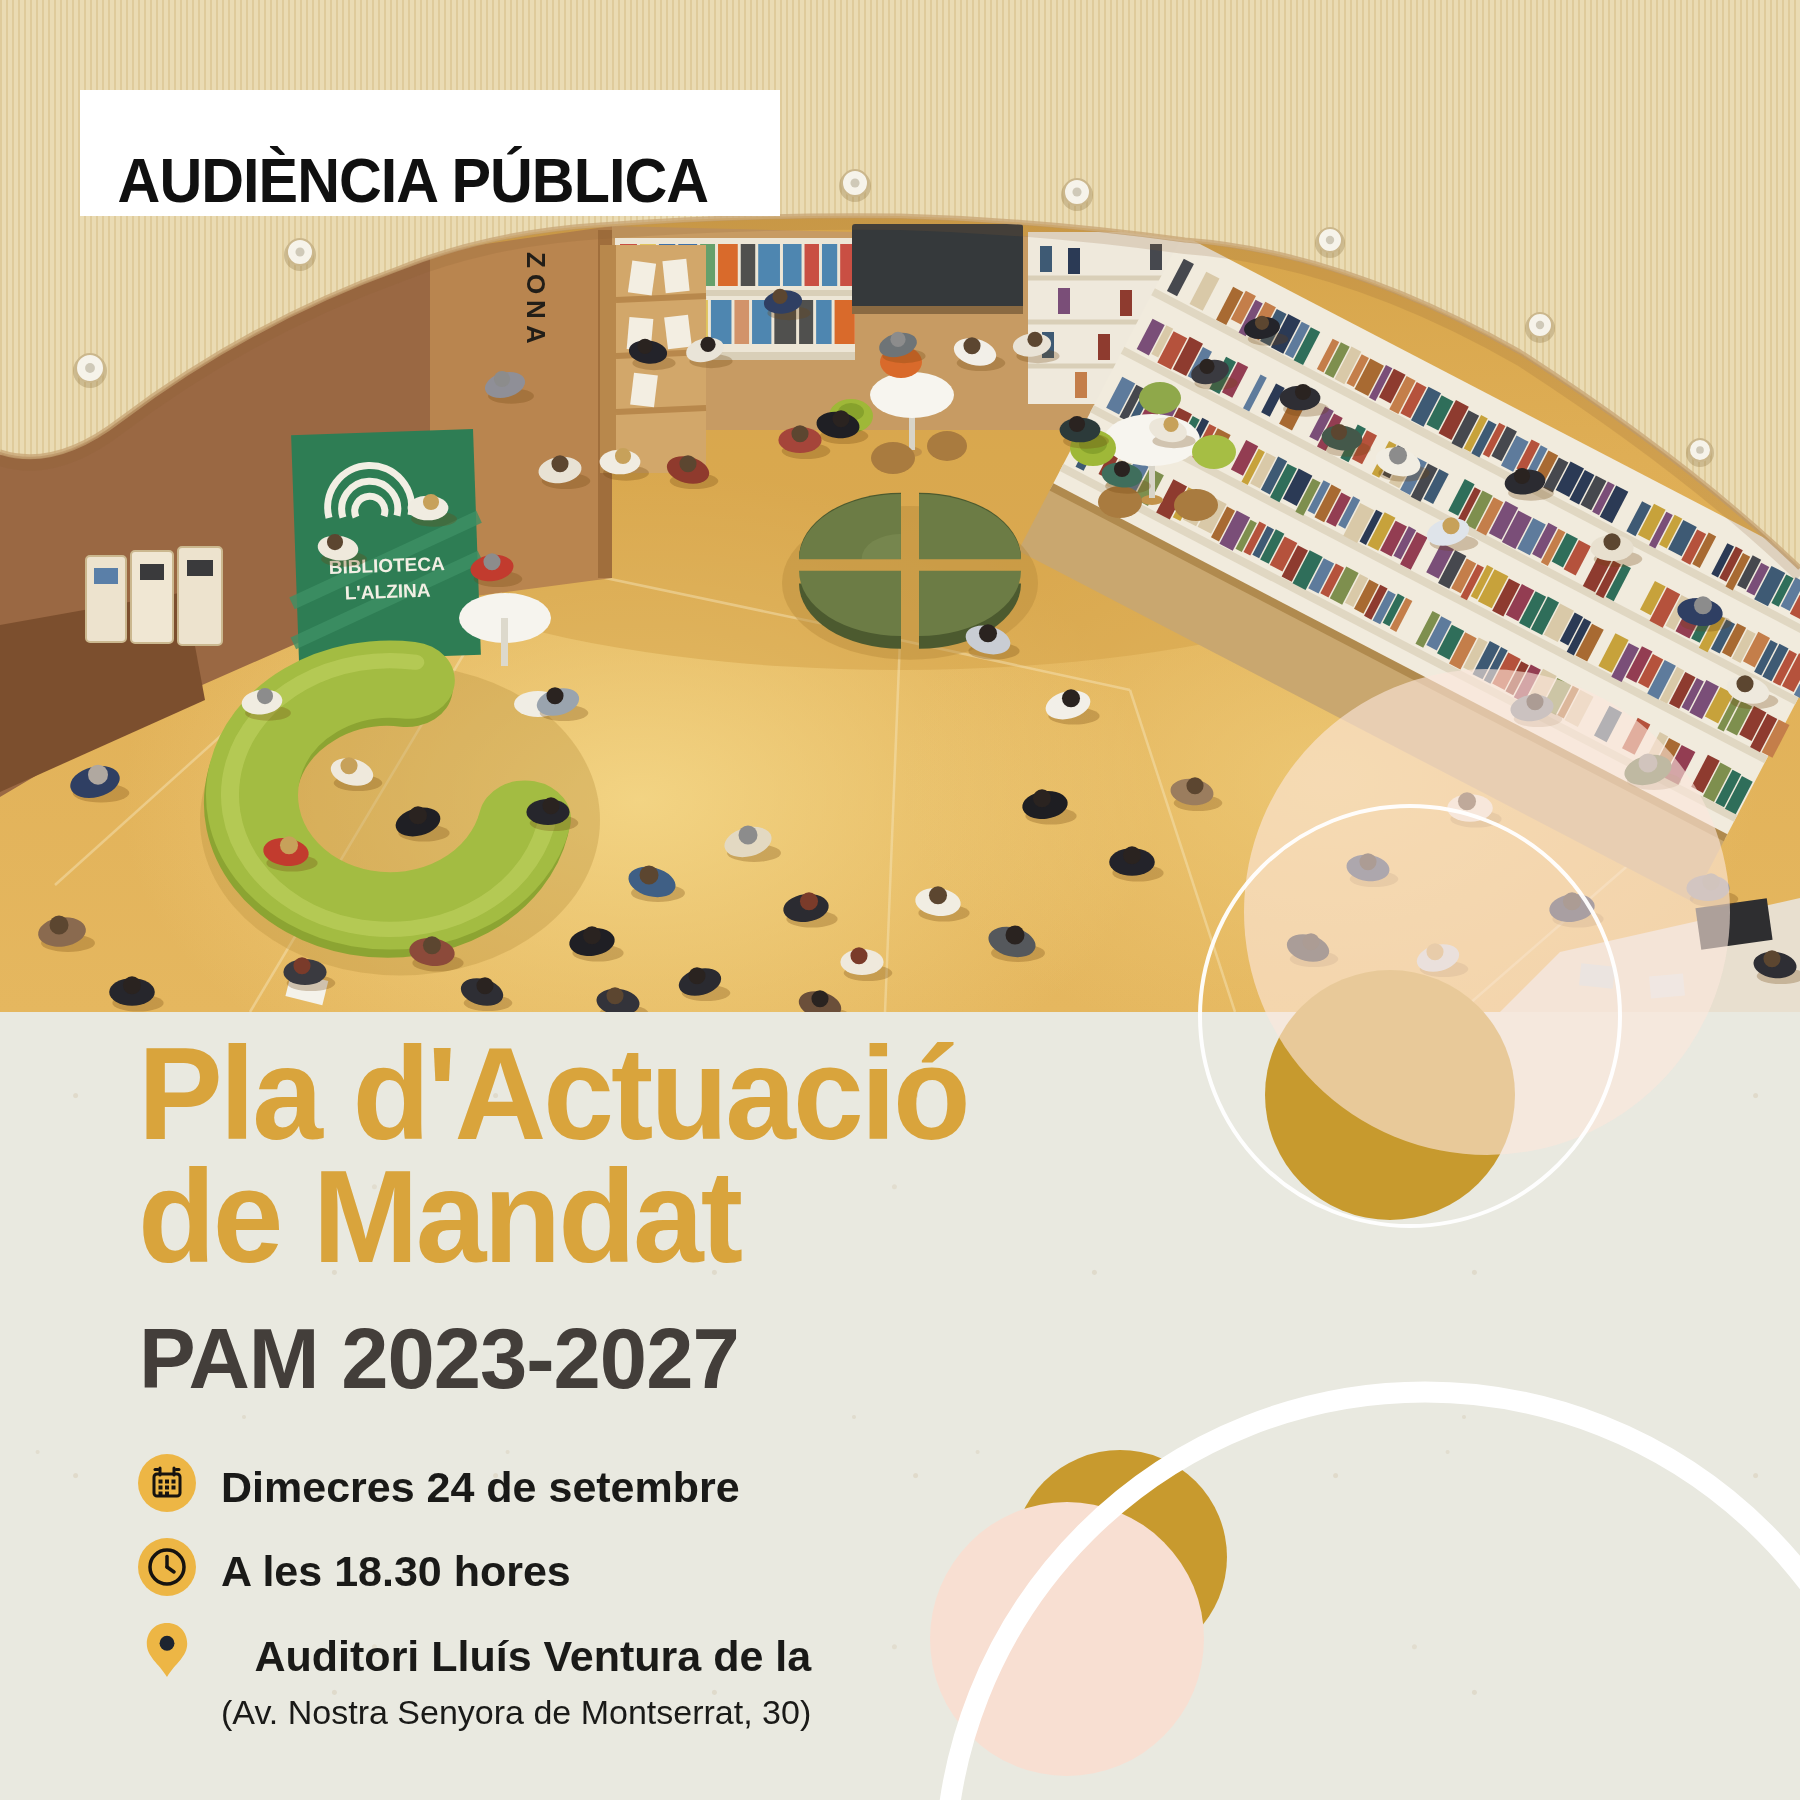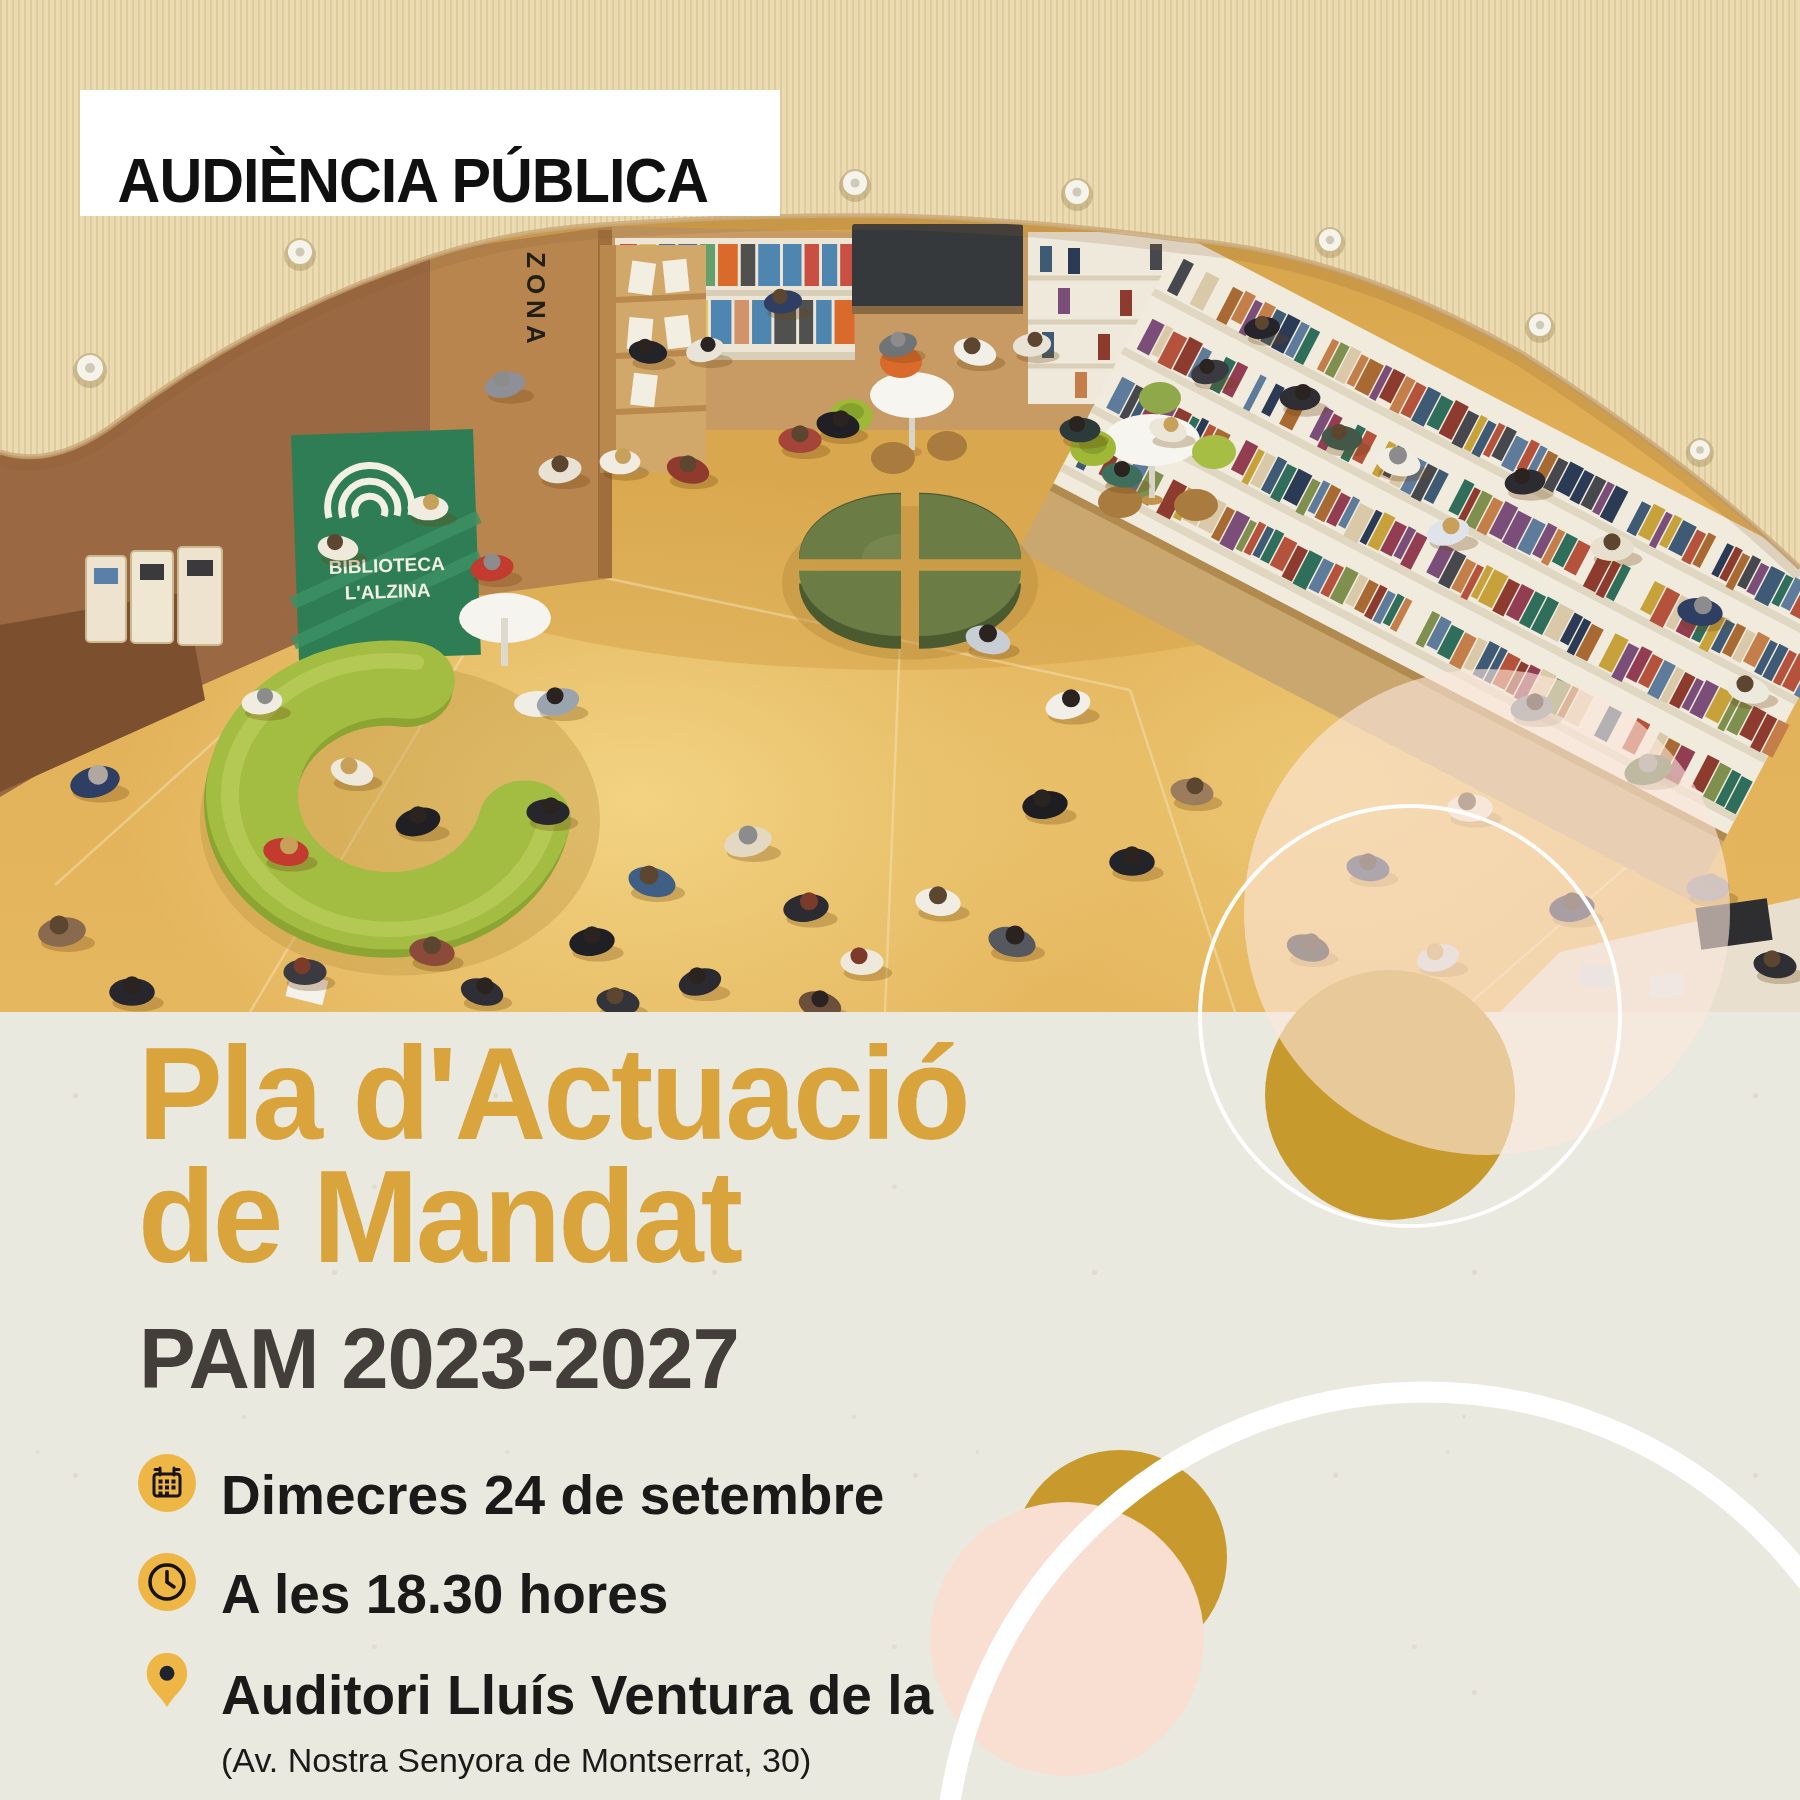--- a/index.html
+++ b/index.html
@@ -30,22 +30,22 @@
     letter-spacing:-1px;color:#101010;transform:scaleX(.94);transform-origin:left center;white-space:nowrap;}
 
   
   .title{position:absolute;left:138px;top:1032px;color:#D9A43C;font-weight:bold;
     font-size:131px;line-height:123px;letter-spacing:-3px;transform:scaleX(.97);transform-origin:left top;white-space:nowrap;}
   .subtitle{position:absolute;left:139px;top:1310px;color:#433E3A;font-weight:bold;
     font-size:85px;letter-spacing:-1px;white-space:nowrap;}
   .details{position:absolute;left:138px;top:1454px;display:flex;flex-direction:column;gap:26px;width:900px;}
   .detail-row{display:flex;align-items:flex-start;gap:25px;}
   .detail-icon{width:58px;height:58px;flex:0 0 58px;}
-  .detail-text{font-size:55px;font-weight:bold;color:#1A1A18;padding-top:9px;white-space:nowrap;}
-  .detail-text.multi{line-height:1.5;padding-top:2px;white-space:normal;}
+  .detail-text{font-size:43px;font-weight:bold;color:#1A1A18;padding-top:9px;white-space:nowrap;}
+  .detail-text.multi{line-height:1.5;padding-top:2px;white-space:normal;text-align:right;}
   .detail-address{font-size:34px;font-weight:normal;color:#1A1A18;margin-top:4px;white-space:nowrap;}
 </style>
 </head>
 <body>
 
 <div class="poster">
 
   <div class="photo-wrap">
     <svg width="1800" height="1012" viewBox="0 0 1800 1012" xmlns="http://www.w3.org/2000/svg">
       <defs>

